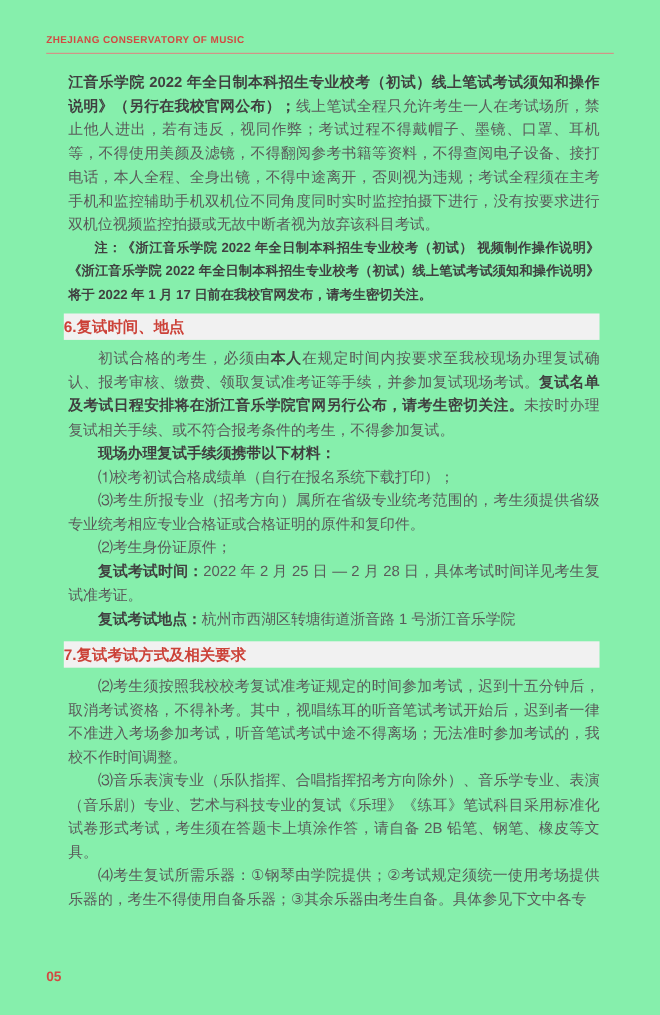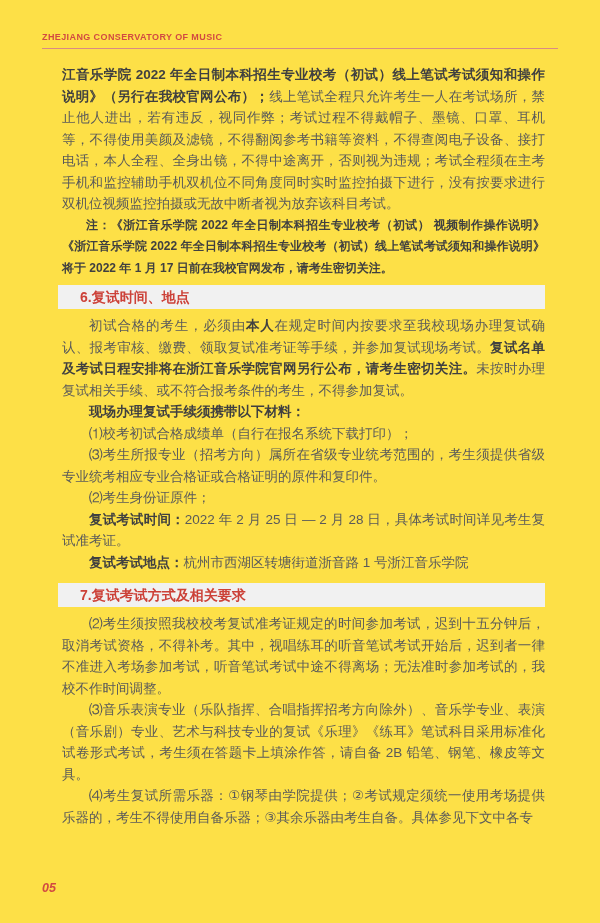--- a/index.html
+++ b/index.html
@@ -1,20 +1,20 @@
 <!DOCTYPE html>
 <html><head>
 <meta charset="utf-8">
 <style>
   html, body { margin: 0; padding: 0; background: #ffffff; }
   .page {
     position: relative;
     width: 600px;
     height: 923px;
-    background: #fde047;
+    background: #86efac;
     overflow: hidden;
     font-family: "Liberation Sans", "DejaVu Sans", sans-serif;
   }
   .doc-header {
     position: absolute;
     top: 26px;
     left: 42px;
     right: 42px;
   }
   .doc-header .school-name {
@@ -49,38 +49,36 @@
     font-size: 12px;
     font-weight: bold;
     color: #404040;
     text-indent: 2em;
   }
   .sec-bar {
     background: #f1f1f1;
     height: 24px;
     line-height: 24px;
     margin: 6px 0 6px -4px;
-    padding-left: 22px;
     text-indent: 0;
     text-align: left;
   }
   .sec-bar .sec-title {
     color: #cc4138;
     font-weight: bold;
     font-size: 14px;
   }
   .sec-bar-7 { margin-top: 10px; }
   .page-num {
     position: absolute;
     left: 42px;
     bottom: 28px;
     color: #d24a42;
     font-weight: bold;
     font-size: 12.5px;
-    font-style: italic;
   }
 </style>
 </head>
 <body>
 
 <div class="page">
 
   <div class="doc-header">
     <span class="school-name">ZHEJIANG CONSERVATORY OF MUSIC</span>
   </div>

